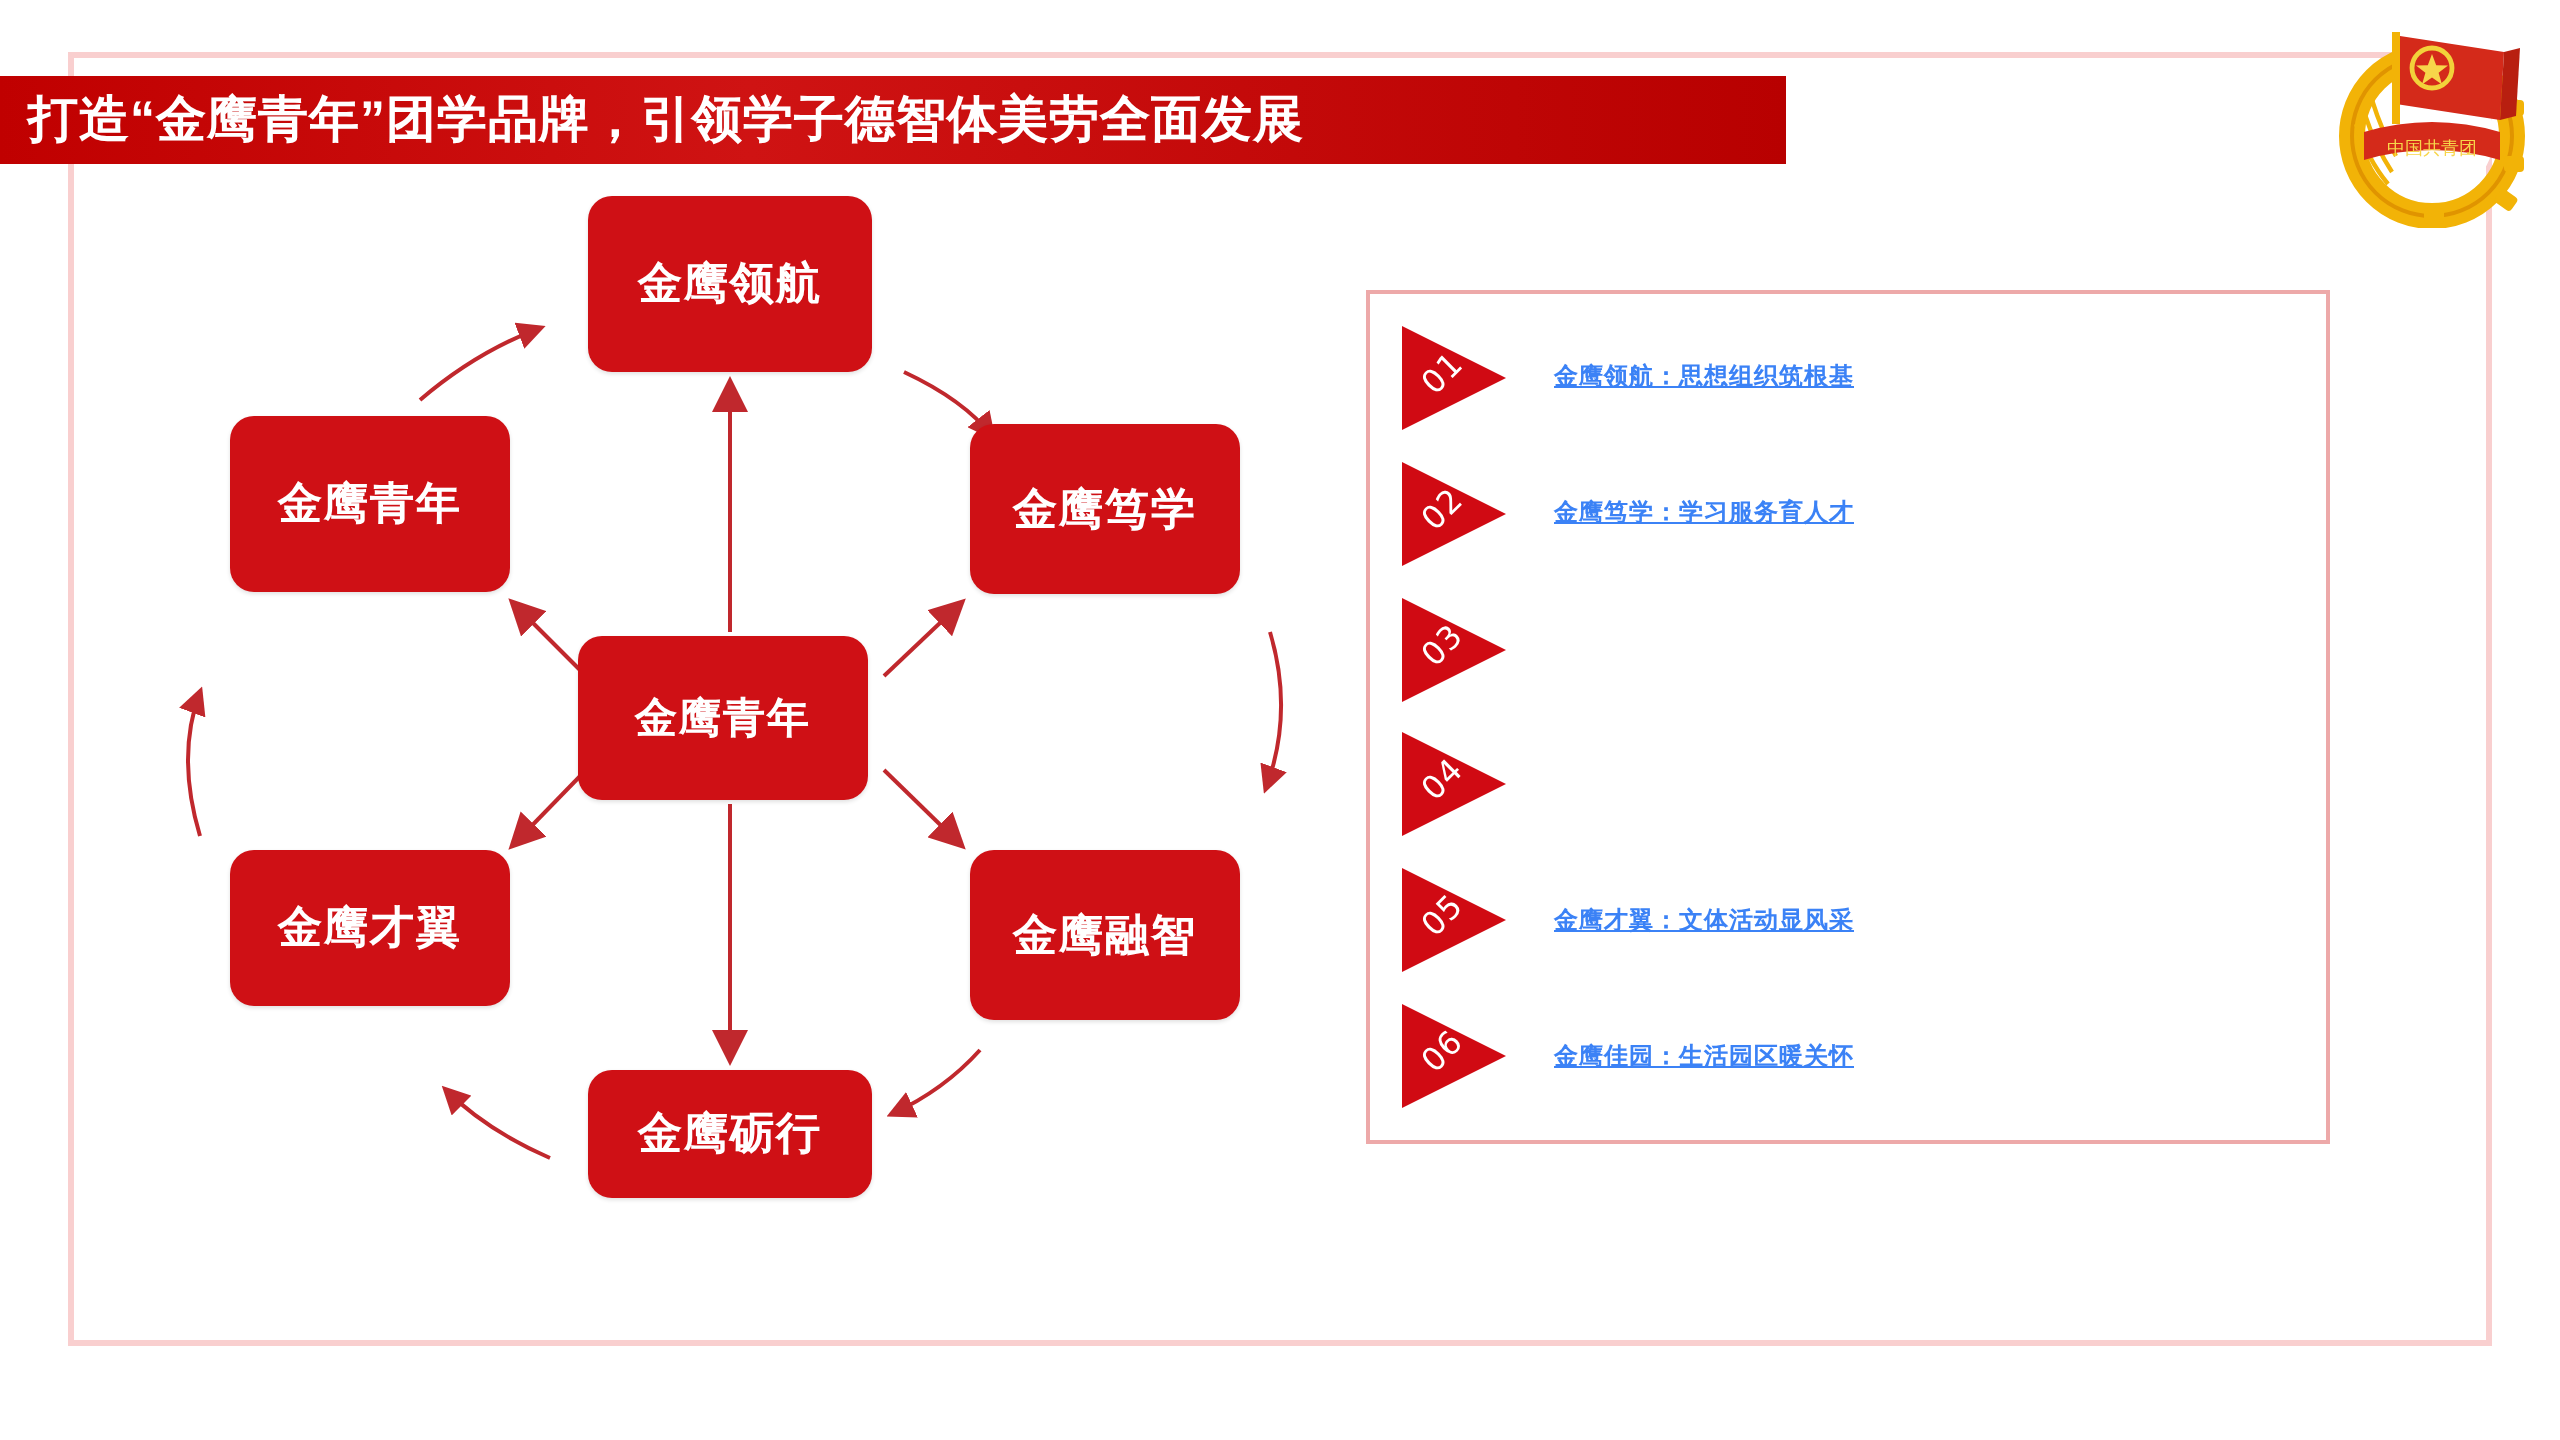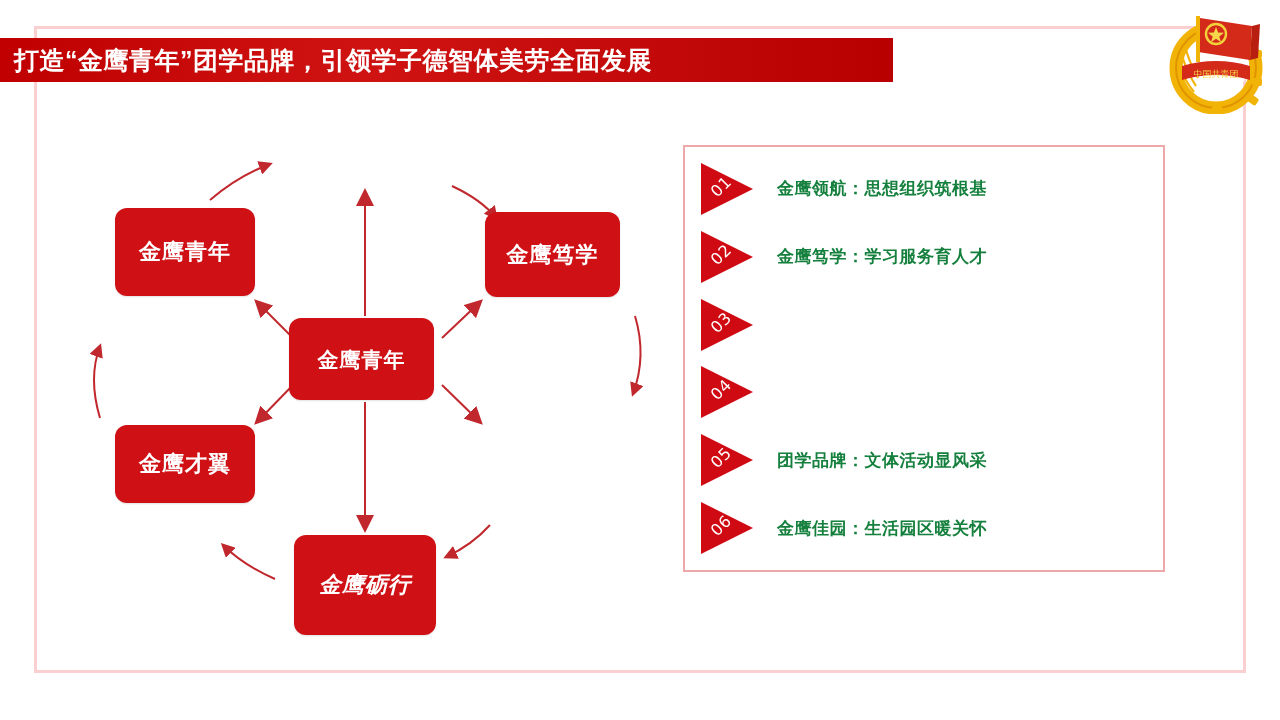--- a/index.html
+++ b/index.html
@@ -96,21 +96,21 @@
     letter-spacing: 1px;
     white-space: nowrap;
     line-height: 1;
   }
   .node.center span { font-size: 21px; }
 
   
   .n-top      { left: 234px; top: 28px;  width: 142px; height: 88px; }
   .n-right-up { left: 425px; top: 142px; width: 135px; height: 85px; justify-content: center; }
   .n-right-dn { left: 425px; top: 355px; width: 135px; height: 85px; }
-  .n-bottom   { left: 234px; top: 465px; width: 142px; height: 100px; font-style: italic; }
+  .n-bottom   { left: 234px; top: 465px; width: 142px; height: 64px; }
   .n-left-dn  { left: 55px;  top: 355px; width: 140px; height: 78px; }
   .n-left-up  { left: 55px;  top: 138px; width: 140px; height: 88px; }
   .n-center   { left: 229px; top: 248px; width: 145px; height: 82px; }
 
   
   .list-panel {
     position: absolute;
     left: 683px;
     top: 145px;
     width: 482px;
@@ -156,25 +156,26 @@
     font-size: 16px;
     font-weight: normal;
     font-family: "DejaVu Sans", sans-serif;
     transform: rotate(-45deg);
     transform-origin: center center;
     z-index: 2;
     letter-spacing: 0.5px;
   }
 
   .item-text {
-    color: #15803d;
-    font-size: 17px;
+    color: #3b82f6;
+    font-size: 12px;
     font-weight: bold;
     white-space: nowrap;
     letter-spacing: 0.5px;
+    text-decoration: underline;
   }
 </style>
 </head>
 <body>
 
 <div id="slide">
 
   <div class="outer-frame"></div>
 
   <div class="title-bar">
@@ -235,23 +236,29 @@
       <line x1="233" y1="315" x2="197" y2="352" stroke="#c0282d" stroke-width="2" marker-end="url(#ah)"></line>
 
       <path d="M392 116 q30 14 44 32" fill="none" stroke="#c0282d" stroke-width="2" marker-end="url(#ah2)"></path>
       <path d="M575 246 q12 40 -2 78" fill="none" stroke="#c0282d" stroke-width="2" marker-end="url(#ah2)"></path>
       <path d="M430 455 q-18 20 -44 32" fill="none" stroke="#c0282d" stroke-width="2" marker-end="url(#ah2)"></path>
       <path d="M215 509 q-32 -14 -52 -34" fill="none" stroke="#c0282d" stroke-width="2" marker-end="url(#ah2)"></path>
       <path d="M40 348 q-12 -40 0 -72" fill="none" stroke="#c0282d" stroke-width="2" marker-end="url(#ah2)"></path>
       <path d="M150 130 q28 -24 60 -36" fill="none" stroke="#c0282d" stroke-width="2" marker-end="url(#ah2)"></path>
     </svg>
 
+    <div class="node n-top">
+      <span>金鹰领航</span>
+    </div>
     <div class="node n-right-up">
       <span>金鹰笃学</span>
     </div>
+    <div class="node n-right-dn">
+      <span>金鹰融智</span>
+    </div>
     <div class="node n-bottom">
       <span>金鹰砺行</span>
     </div>
     <div class="node n-left-dn">
       <span>金鹰才翼</span>
     </div>
     <div class="node n-left-up">
       <span>金鹰青年</span>
     </div>
     <div class="node center n-center">
@@ -289,21 +296,21 @@
         <div class="tri"></div>
         <div class="num">04</div>
       </div>
     </div>
 
     <div class="list-item">
       <div class="badge">
         <div class="tri"></div>
         <div class="num">05</div>
       </div>
-      <div class="item-text">团学品牌：文体活动显风采</div>
+      <div class="item-text">金鹰才翼：文体活动显风采</div>
     </div>
 
     <div class="list-item">
       <div class="badge">
         <div class="tri"></div>
         <div class="num">06</div>
       </div>
       <div class="item-text">金鹰佳园：生活园区暖关怀</div>
     </div>
 

